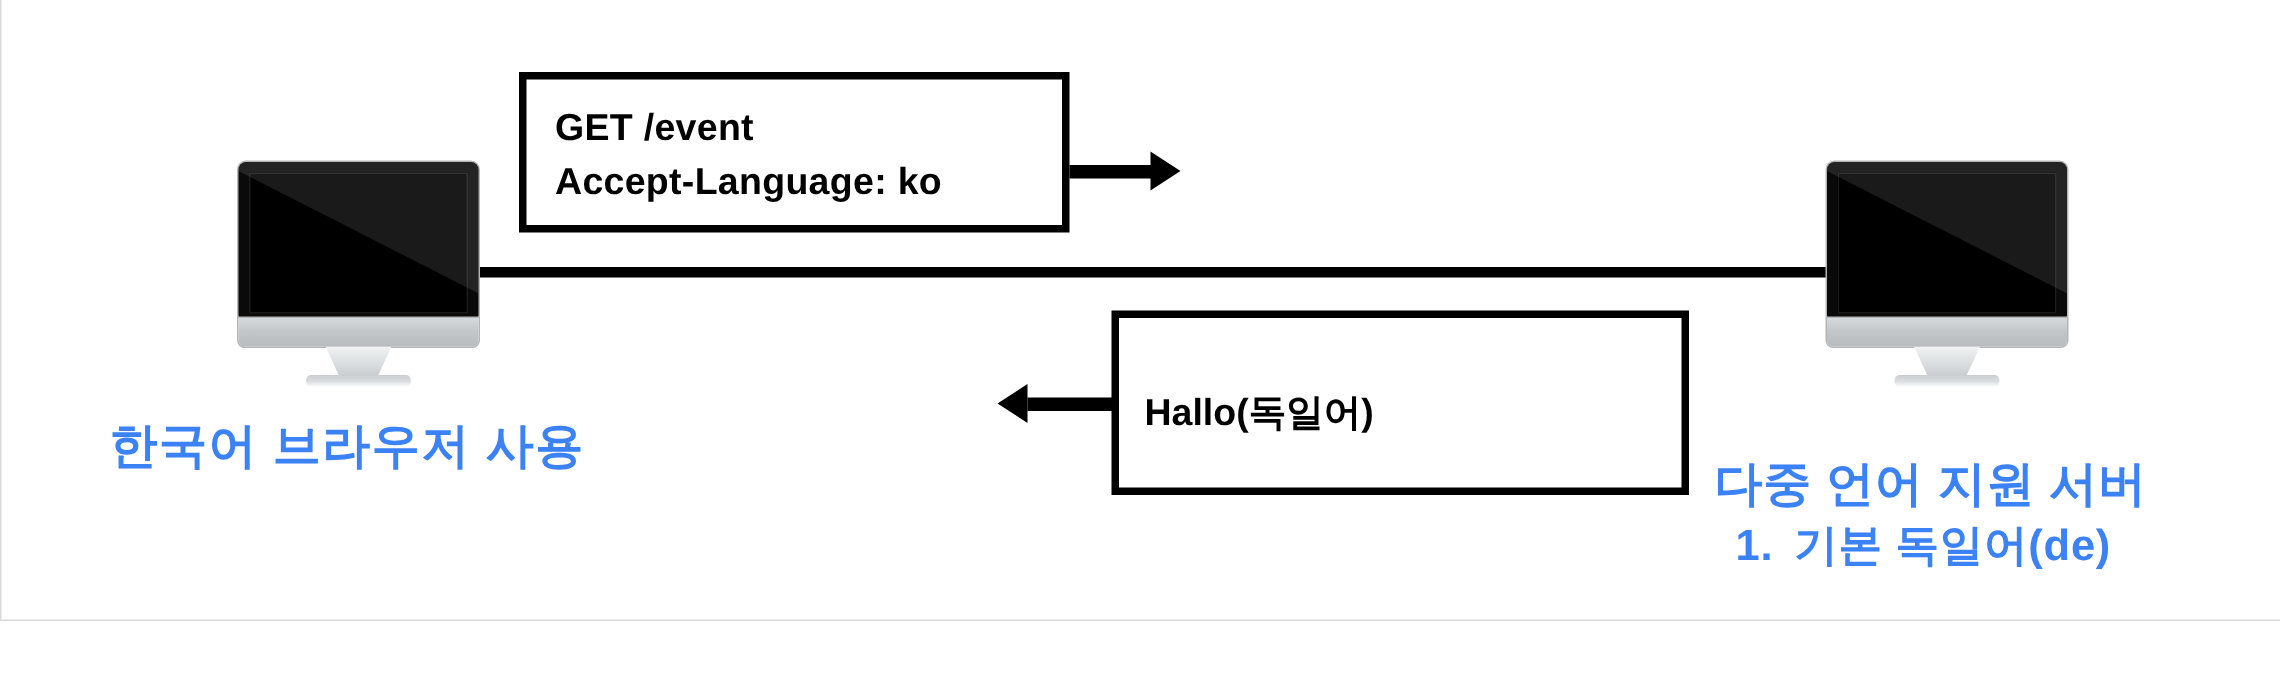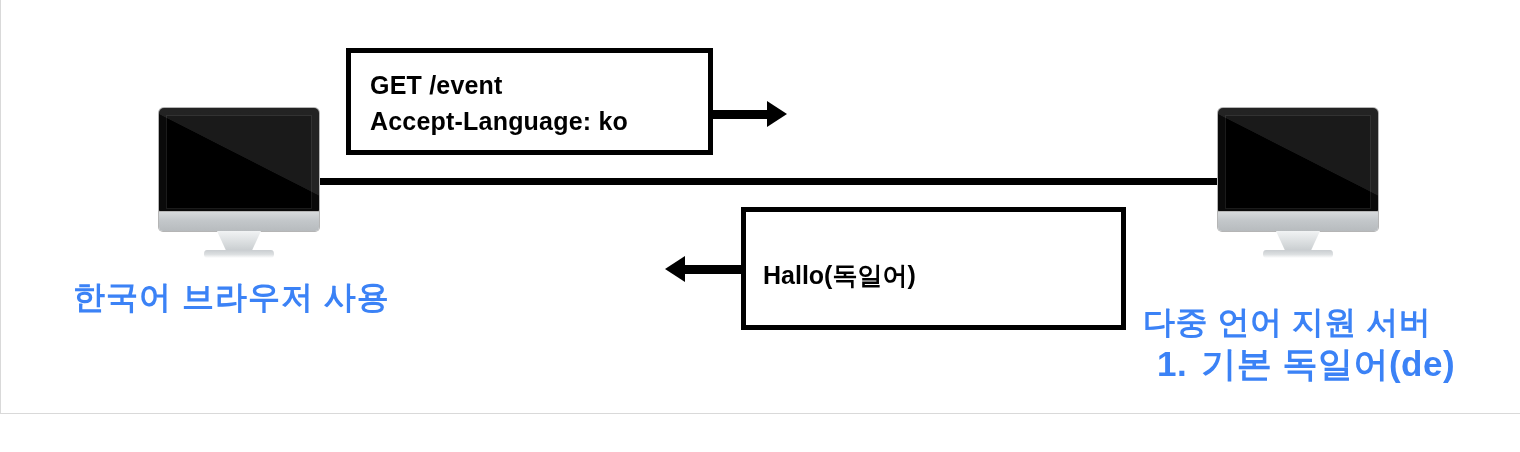--- a/index.html
+++ b/index.html
@@ -163,21 +163,21 @@
     left: 1142px;
     top: 276px;
     font-size: 32px;
     letter-spacing: 0.5px;
     line-height: 42px;
     margin-top: 25px;
   }
   #server-caption .title { display: block; }
   #server-caption .item {
     display: block;
-    font-size: 35px;
+    font-size: 29px;
   }
   #server-caption .item.one { padding-left: 14px; }
   #server-caption .item.two { padding-left: 44px; }
   #server-caption .num { margin-right: 14px; }
 </style>
 </head>
 <body>
 
 <div id="canvas">
 

